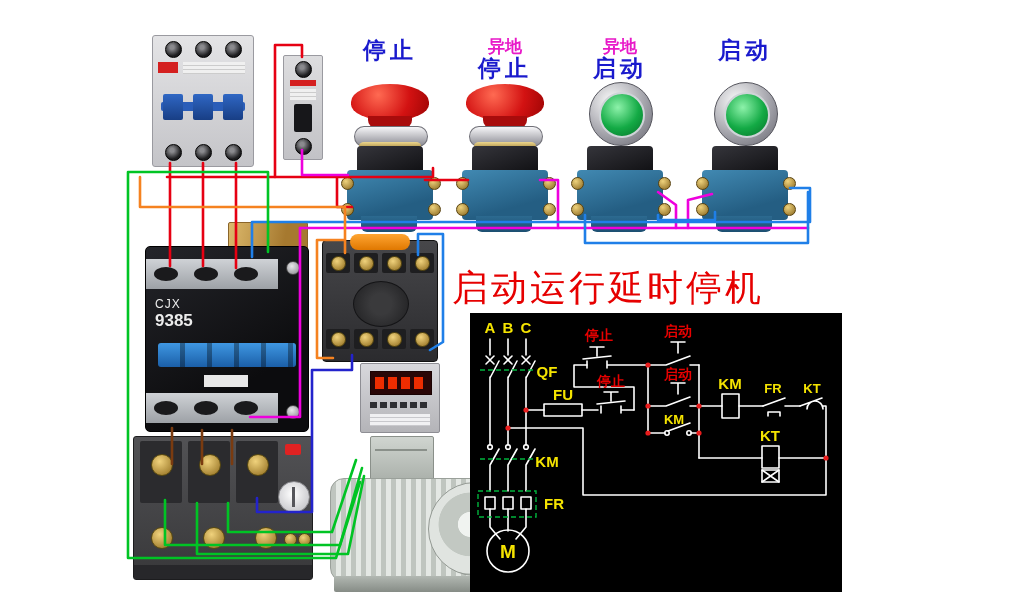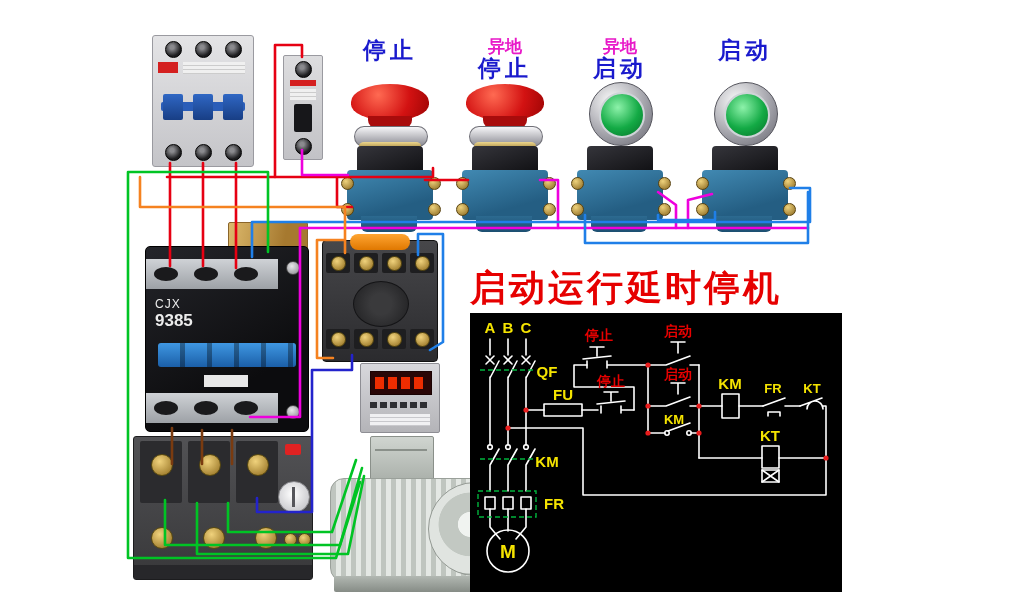--- a/index.html
+++ b/index.html
@@ -100,21 +100,21 @@
   .tbox::after{content:"";position:absolute;left:4px;top:12px;width:52px;height:2px;background:#8a908a;}
   .mbody{position:absolute;left:4px;top:42px;width:154px;height:102px;border-radius:14px;border:1px solid #9aa09a;
          background:repeating-linear-gradient(90deg,#bfc5bf 0 5px,#e4e8e4 5px 10px);}
   .mface{position:absolute;left:102px;top:46px;width:92px;height:92px;border-radius:50%;border:1px solid #939993;
          background:radial-gradient(circle at 45% 45%,#f0f3f0 0 17%,#c2c8c2 18% 44%,#e0e4e0 45% 68%,#b4bab4 69%);}
   .shaft{position:absolute;left:186px;top:84px;width:26px;height:16px;border-radius:3px;
          background:linear-gradient(#c4c8c4,#82важ8682);background:linear-gradient(#c4c8c4,#828682);}
   .feet{position:absolute;left:8px;top:140px;width:160px;height:16px;
         background:linear-gradient(#b2b8b2,#868c86);border-radius:2px;}
   
-  .maintitle{left:470px;top:264px;width:372px;font-size:36px;font-weight:bold;color:#e60000;
+  .maintitle{left:452px;top:264px;width:372px;font-size:36px;font-weight:normal;color:#e60000;
              letter-spacing:3px;white-space:nowrap;}
   .schem{left:470px;top:313px;z-index:2;}
   .w{fill:none;stroke-width:2.6;stroke-linejoin:round;stroke-linecap:round;}
   .sl{fill:none;stroke-width:1.6;stroke-linejoin:round;stroke-linecap:round;}
   .sd{fill:none;stroke-width:1.4;stroke-dasharray:5 3;}
   .styel{font:bold 15px "Liberation Sans",sans-serif;text-anchor:middle;}
   .stred{font:bold 14px "Liberation Sans",sans-serif;text-anchor:middle;}
   #wires{position:absolute;left:0;top:0;z-index:6;pointer-events:none;}
 </style>
 </head>

